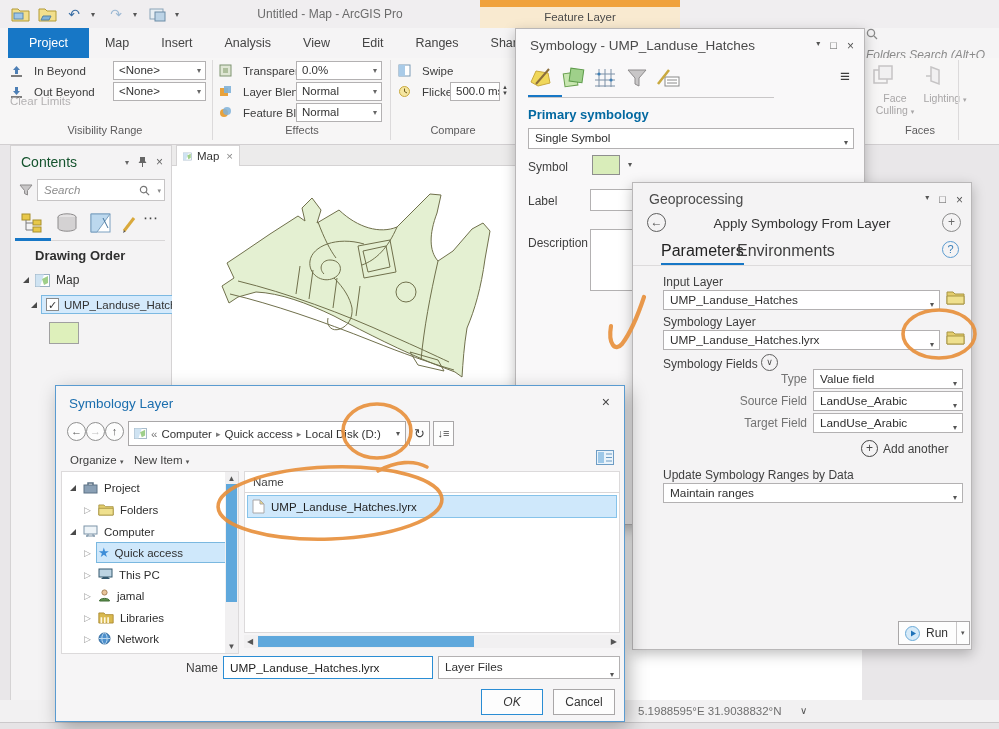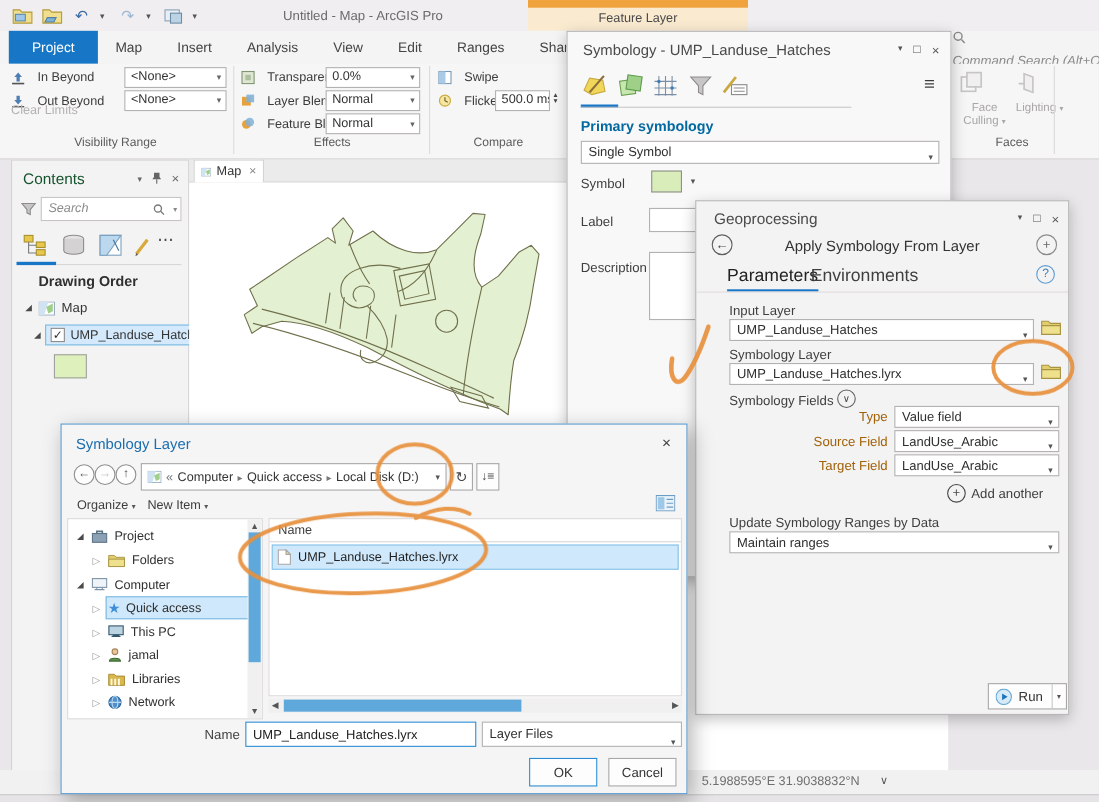--- a/index.html
+++ b/index.html
@@ -50,21 +50,21 @@
   .maparea { position:absolute; left:172px; top:145px; width:690px; height:557px; }
   .maptabs { position:absolute; left:0; top:0; width:100%; height:21px; background:#ecebeb; border-bottom:1px solid #d5d3d4; }
   .maptab { position:absolute; left:4px; top:0; width:64px; height:21px; background:#fff; border:1px solid #d5d3d4; border-bottom:none; display:flex; align-items:center; gap:5px; padding:0 6px; font-size:11.5px; color:#333; }
   .mapcanvas { position:absolute; left:0; top:21px; width:100%; height:536px; background:#ffffff; }
 
   
   .fpanel { position:absolute; background:#f9f8f9; border:1px solid #b9b7b8; box-shadow:0 4px 12px rgba(0,0,0,.25); }
   .fp-title { position:absolute; font-size:13.5px; color:#4a4a4a; white-space:nowrap; }
   .fp-ctl { position:absolute; display:flex; gap:10px; color:#555; font-size:11px; }
   .flabel { position:absolute; font-size:12px; color:#3f3f3f; white-space:nowrap; }
-  .flabel.gray { color:#a16207; }
+  .flabel.gray { color:#737373; }
   .combo2 { position:absolute; background:#fff; border:1px solid #b3b1b2; height:20px; font-size:11.8px; color:#2f2f2f; line-height:18px; padding:0 16px 0 6px; white-space:nowrap; overflow:hidden; }
   .combo2 .dd { position:absolute; right:5px; top:5px; font-size:8px; color:#555; }
   .circle-btn { position:absolute; width:19px; height:19px; border:1px solid #5f5f5f; border-radius:50%; text-align:center; line-height:17px; font-size:12px; color:#4a4a4a; }
   .tabu { position:absolute; font-size:16px; color:#3f3f3f; }
   .tabu.on { border-bottom:2px solid #1777c6; padding-bottom:3px; color:#222; }
 
   
   .dialog { position:absolute; left:55px; top:385px; width:570px; height:337px; background:#f6f5f6; border:1px solid #5a9bd0; box-shadow:4px 6px 18px rgba(0,0,0,.3); }
   .navcirc { position:absolute; width:19px; height:19px; border:1px solid #909090; border-radius:50%; text-align:center; line-height:17px; font-size:11px; color:#555; background:#fdfdfd; }
   .crumb { font-size:11.5px; color:#333; }
@@ -124,21 +124,21 @@
     </div>
   </div>
 
   <div class="tabsrow">
     <span class="tab active">Project</span><span class="tab">Map</span><span class="tab">Insert</span><span class="tab">Analysis</span><span class="tab">View</span><span class="tab">Edit</span><span class="tab">Ranges</span><span class="tab">Share</span><span class="tab ctx">Appearance</span>
     <span class="cmdsearch">
       <svg style="vertical-align:-2px" width="12" height="12" viewBox="0 0 12 12">
           <circle cx="5" cy="5" r="3.6" fill="none" stroke="#8a8a8a" stroke-width="1.3"></circle>
           <line x1="8" y1="8" x2="11" y2="11" stroke="#8a8a8a" stroke-width="1.3"></line>
         </svg>
-      <span>Command Search (Alt+Q</span>
+      <span>Folders Search (Alt+Q</span>
     </span>
   </div>
 
   <div class="ribbon">
 
     <div class="r-item" style="left:10px;top:3px;">
       <svg width="13" height="13" viewBox="0 0 13 13">
           <path d="M6.5 2 L10 6 H8 V10 H5 V6 H3 Z" fill="#4d7fb5"></path>
           <line x1="1" y1="12" x2="12" y2="12" stroke="#555" stroke-width="1.5"></line>
         </svg>
@@ -608,21 +608,21 @@
     <div style="position:absolute;left:188px;top:249px;width:376px;height:13px;background:#f1f0f1;">
       <span style="position:absolute;left:3px;top:2px;font-size:8px;color:#555;">◀</span>
       <span class="thumb" style="left:14px;top:1px;width:216px;height:11px;"></span>
       <span style="position:absolute;right:3px;top:2px;font-size:8px;color:#555;">▶</span>
     </div>
 
     <div style="position:absolute;left:100px;top:275px;width:62px;text-align:right;font-size:12px;color:#3f3f3f;">Name</div>
     <input class="nameinput" style="left: 167px; top: 270px; width: 210px; height: 23px;" value="UMP_Landuse_Hatches.lyrx">
     <div class="combo2" style="left:382px;top:270px;width:182px;height:23px;line-height:21px;"><span>Layer Files</span><span class="dd" style="top:7px;">▾</span></div>
 
-    <div class="btn primary" style="left:425px;top:303px;width:62px;">OK</div>
+    <div class="btn primary" style="left:425px;top:303px;width:62px;font-style:italic;">OK</div>
     <div class="btn" style="left:497px;top:303px;width:62px;">Cancel</div>
   </div>
 
   <div class="statusbar">
     <span style="position:absolute;left:638px;line-height:22px;">5.1988595°E 31.9038832°N</span>
     <span style="position:absolute;left:800px;line-height:22px;color:#555;font-size:10px;">∨</span>
   </div>
   <div class="bottomstrip"></div>
 
   <svg class="annot" width="999" height="729" viewBox="0 0 999 729">

